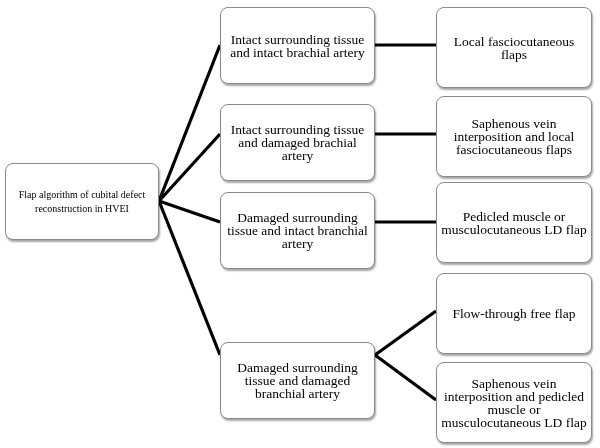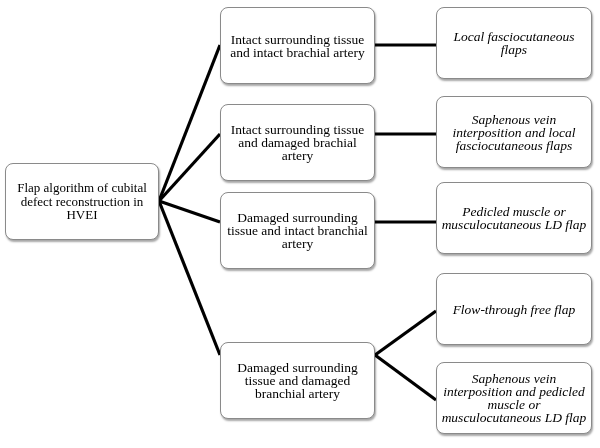--- a/index.html
+++ b/index.html
@@ -6,23 +6,23 @@
   body { width: 600px; height: 448px; position: relative; overflow: hidden;
          font-family: "Liberation Serif", "DejaVu Serif", serif; }
   svg.connectors { position: absolute; left: 0; top: 0; width: 600px; height: 448px; }
   svg.connectors line { stroke: #000; stroke-width: 3.2; stroke-linecap: butt; }
   .node { position: absolute; box-sizing: border-box; background: #fff;
           border: 1px solid #8a8a8a; border-radius: 8px;
           box-shadow: 1px 2px 2px rgba(0,0,0,0.35);
           display: flex; align-items: center; justify-content: center; text-align: center;
           color: #000; font-size: 13.5px; line-height: 13px; padding: 12px 3px; }
   .node span { display: block; }
-  #root { left: 5px; top: 163px; width: 154px; height: 77px; font-size: 13px; line-height: 13.5px; }
+  #root { left: 5px; top: 163px; width: 154px; height: 77px; font-size: 10px; line-height: 13.5px; }
   .l1 { left: 220px; width: 155px; height: 77px; }
-  .l2 { left: 436px; width: 156px; height: 72px; font-style: italic; }
+  .l2 { left: 436px; width: 156px; height: 81px; }
 </style>
 </head>
 <body>
 
 <svg class="connectors" viewBox="0 0 600 448">
   <line x1="159" y1="201" x2="220" y2="45"></line>
   <line x1="159" y1="201" x2="220" y2="134"></line>
   <line x1="159" y1="201" x2="220" y2="222"></line>
   <line x1="159" y1="201" x2="220" y2="355"></line>
   <line x1="375" y1="45" x2="436" y2="45"></line>

